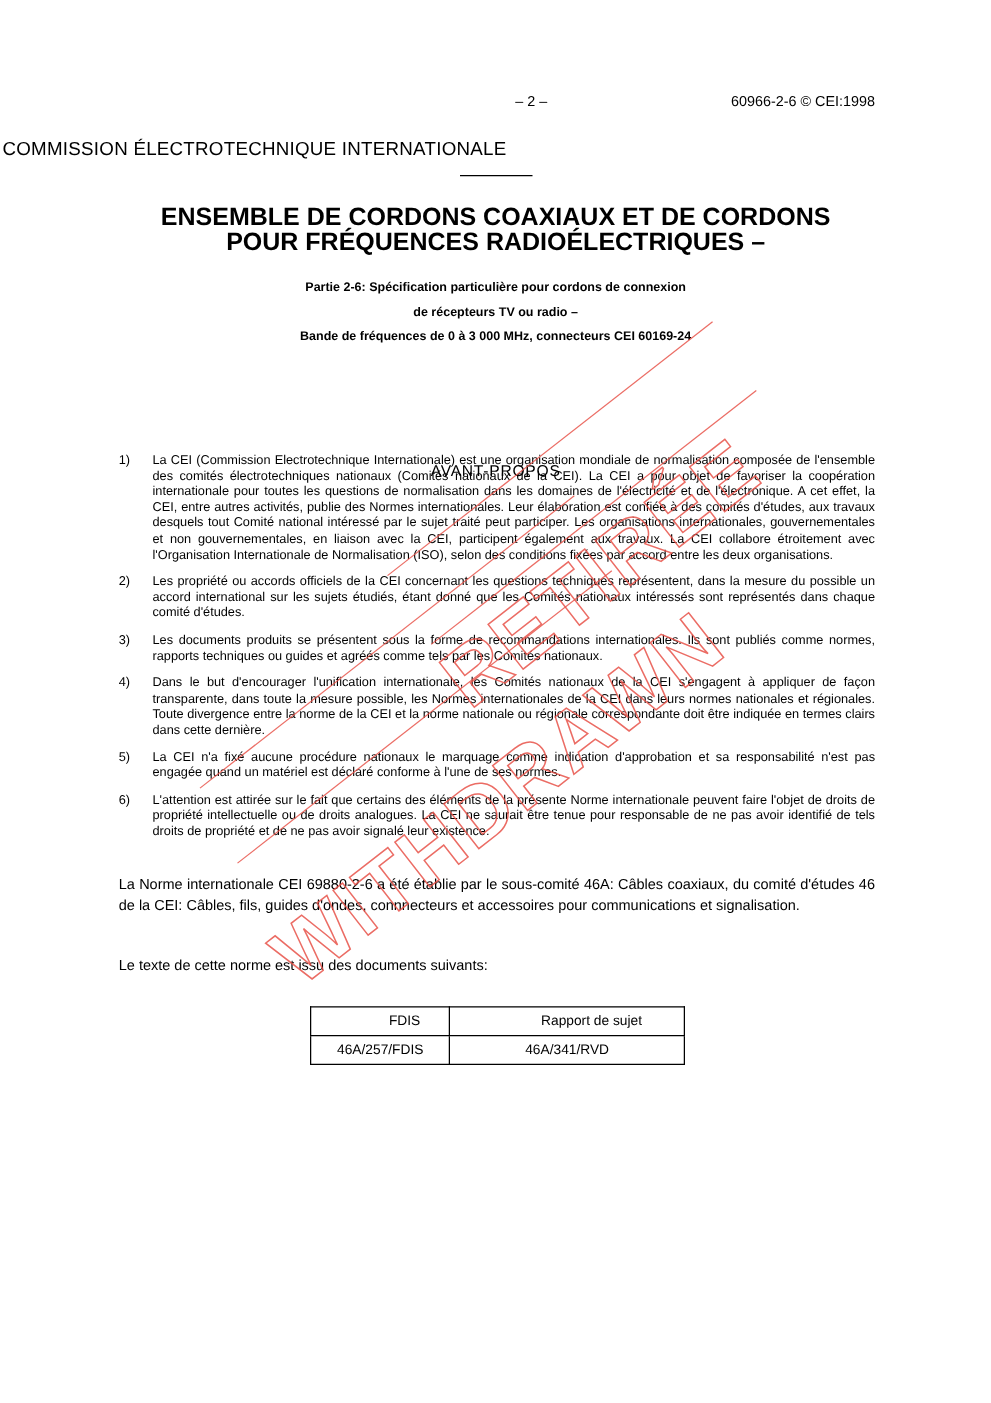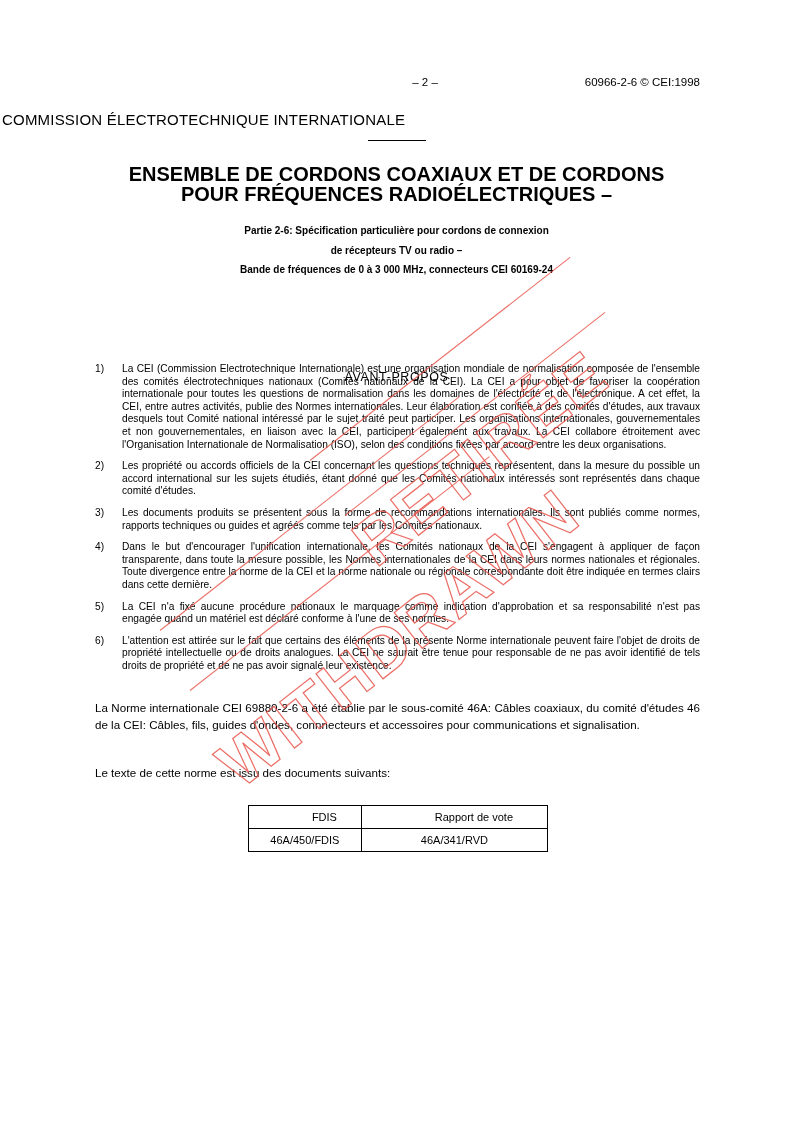--- a/index.html
+++ b/index.html
@@ -237,26 +237,26 @@
     </div>
   </div>
 
   <div class="para" id="para-established">La Norme internationale CEI 69880-2-6 a été établie par le sous-comité 46A: Câbles coaxiaux, du comité d'études 46 de la CEI: Câbles, fils, guides d'ondes, connnecteurs et accessoires pour communications et signalisation.</div>
   <div class="para" id="para-texte">Le texte de cette norme est issu des documents suivants:</div>
 
   <table class="vote-table">
     <thead>
       <tr>
         <th>FDIS</th>
-        <th>Rapport de vote</th>
+        <th>Rapport de sujet</th>
       </tr>
     </thead>
     <tbody>
       <tr>
-        <td>46A/450/FDIS</td>
+        <td>46A/257/FDIS</td>
         <td>46A/341/RVD</td>
       </tr>
     </tbody>
   </table>
 
 
   <div class="watermark">
     <div class="wm-text wm-1">WITHDRAWN</div>
     <div class="wm-text wm-2">RETIRÉE</div>
     <div class="wm-line" style="left:10px; top:330px; width:380px; transform: rotate(-38deg);"></div>

